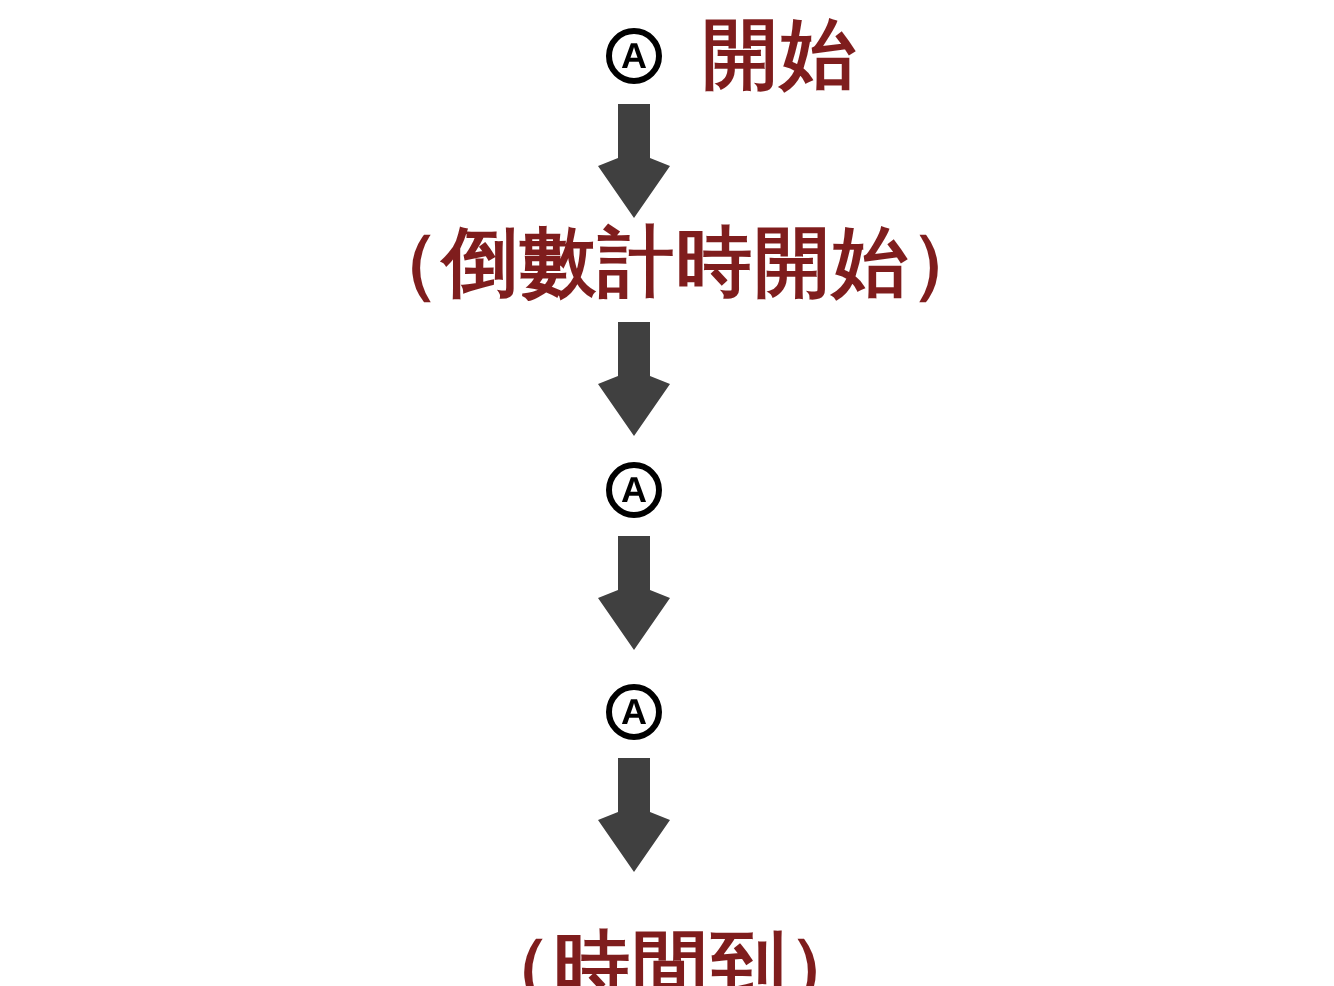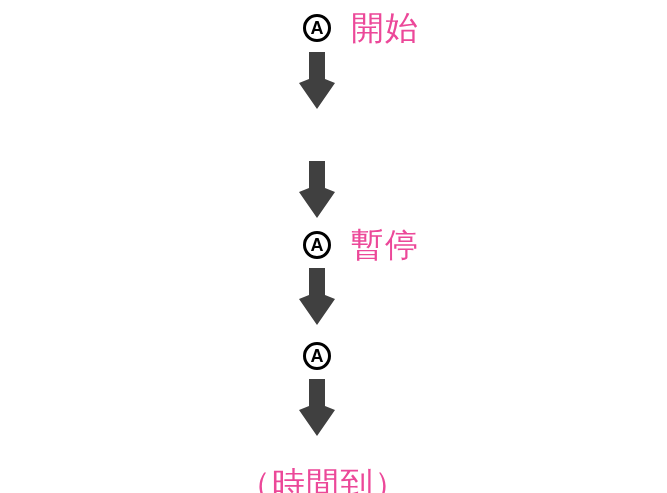--- a/index.html
+++ b/index.html
@@ -14,23 +14,23 @@
   }
   .flow-row {
     position: absolute;
     display: flex;
     align-items: center;
     gap: 20px;
     height: 36px;
     white-space: nowrap;
   }
   .step-label {
-    font-size: 33px;
-    font-weight: normal;
-    color: #ec4899;
+    font-size: 38px;
+    font-weight: bold;
+    color: #7f1d1d;
     letter-spacing: 1px;
     line-height: 36px;
   }
   .keycap {
     width: 28px;
     height: 28px;
     border: 3px solid #000000;
     border-radius: 50%;
     display: inline-flex;
     align-items: center;
@@ -70,30 +70,32 @@
     <span class="keycap">
       <span class="keycap-letter">A</span>
     </span>
     <span class="step-label">開始</span>
   </div>
 
   <svg class="arrow pos-a1" viewBox="0 0 36 57">
     <polygon points="10,0 26,0 26,27 36,31 18,57 0,31 10,27" fill="#404040"></polygon>
   </svg>
 
+  <div class="flow-row pos-r2">
+    <span class="step-label">（倒數計時開始）</span>
+  </div>
 
   <svg class="arrow pos-a2" viewBox="0 0 36 57">
     <polygon points="10,0 26,0 26,27 36,31 18,57 0,31 10,27" fill="#404040"></polygon>
   </svg>
 
   <div class="flow-row pos-r3">
     <span class="keycap">
       <span class="keycap-letter">A</span>
     </span>
-    <span class="step-label">暫停</span>
   </div>
 
   <svg class="arrow pos-a3" viewBox="0 0 36 57">
     <polygon points="10,0 26,0 26,27 36,31 18,57 0,31 10,27" fill="#404040"></polygon>
   </svg>
 
   <div class="flow-row pos-r4">
     <span class="keycap">
       <span class="keycap-letter">A</span>
     </span>

